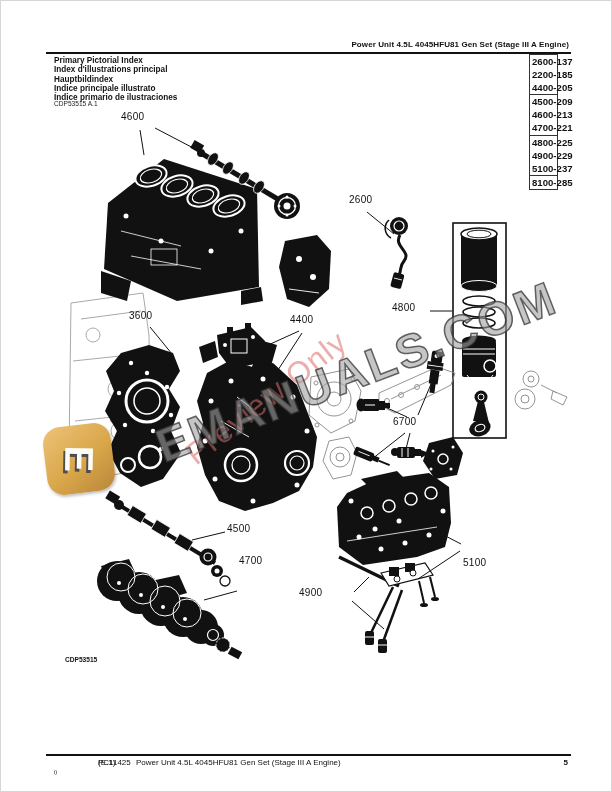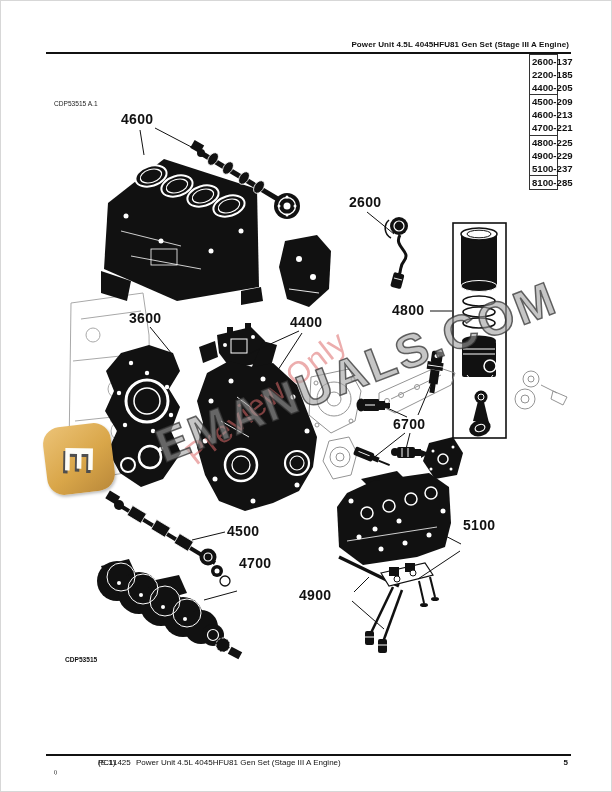--- a/index.html
+++ b/index.html
@@ -14,21 +14,21 @@
   .hdr-rule{top:51px;left:45px;width:525px;height:2px;background:#111;}
   
   .idx-block{top:55px;left:53px;line-height:9.3px;}
   .idx-line{font-size:8.2px;font-weight:bold;}
   .fig-ref{top:99px;left:53px;font-size:6.6px;color:#222;}
   
   .pgidx{top:54px;left:528px;width:29px;font-size:9.6px;font-weight:bold;}
   .pgidx-group{border:1px solid #333;margin-top:-1px;background:#fff;}
   .pgidx-row{display:flex;justify-content:space-between;padding:0 2px;height:13.1px;line-height:13.3px;}
   
-  .plabel{font-size:14px;font-weight:bold;letter-spacing:.3px;z-index:6;}
+  .plabel{font-size:10px;font-weight:normal;letter-spacing:.3px;z-index:6;}
   
   .diag-cap{top:655px;left:64px;font-size:6.6px;font-weight:bold;}
   .ftr-rule{top:753px;left:45px;width:525px;height:1.6px;background:#111;}
   .ftr{top:757px;left:53px;font-size:8px;}
   .ftr span{margin-right:0;}
   .ftr-doc{position:absolute;left:0;top:0;margin-left:44px;}
   .ftr-rev{position:absolute;left:44px;top:0;}
   .ftr-title{position:absolute;left:82px;top:0;white-space:nowrap;}
   .ftr-page{top:757px;right:43px;font-size:8px;font-weight:bold;}
   .ftr-note{top:768px;left:53px;font-size:5.8px;}
@@ -364,20 +364,27 @@
     <text x="163" y="462" transform="rotate(-21 163 462)" font-size="47" font-weight="bold" letter-spacing="3" fill="#a0a0a0" fill-opacity="0.6" stroke="#333" stroke-opacity="0.75" stroke-width="1.5" font-family="Liberation Sans, sans-serif">EMANUALS.COM</text>
   </svg>
 
   <div class="abs logo">
     <span class="logo-letter">E</span>
   </div>
 
   <div class="abs hdr-title">Power Unit 4.5L 4045HFU81 Gen Set (Stage III A Engine)</div>
   <div class="abs hdr-rule"></div>
 
+  <div class="abs idx-block">
+    <div class="idx-line">Primary Pictorial Index</div>
+    <div class="idx-line">Index d'illustrations principal</div>
+    <div class="idx-line">Hauptbildindex</div>
+    <div class="idx-line">Indice principale illustrato</div>
+    <div class="idx-line">Índice primario de ilustraciones</div>
+  </div>
   <div class="abs fig-ref">CDP53515 A.1</div>
 
   <div class="abs pgidx">
     <div class="pgidx-group">
       <div class="pgidx-row">
           <span>2600-</span>
           <span>137</span>
         </div>
       <div class="pgidx-row">
           <span>2200-</span>
@@ -426,21 +433,21 @@
 
   <div class="abs plabel" style="left:120px;top:110px">4600</div>
   <div class="abs plabel" style="left:348px;top:193px">2600</div>
   <div class="abs plabel" style="left:128px;top:309px">3600</div>
   <div class="abs plabel" style="left:289px;top:313px">4400</div>
   <div class="abs plabel" style="left:391px;top:301px">4800</div>
   <div class="abs plabel" style="left:392px;top:415px">6700</div>
   <div class="abs plabel" style="left:226px;top:522px">4500</div>
   <div class="abs plabel" style="left:238px;top:554px">4700</div>
   <div class="abs plabel" style="left:298px;top:586px">4900</div>
-  <div class="abs plabel" style="left:462px;top:516px">5100</div>
+  <div class="abs plabel" style="left:462px;top:556px">5100</div>
 
   <div class="abs diag-cap">CDP53515</div>
 
   <div class="abs ftr-rule"></div>
   <div class="abs ftr">
     <span class="ftr-doc">PC11425</span>
     <span class="ftr-rev">(E.1)</span>
     <span class="ftr-title">Power Unit 4.5L 4045HFU81 Gen Set (Stage III A Engine)</span>
   </div>
   <div class="abs ftr-page">5</div>

